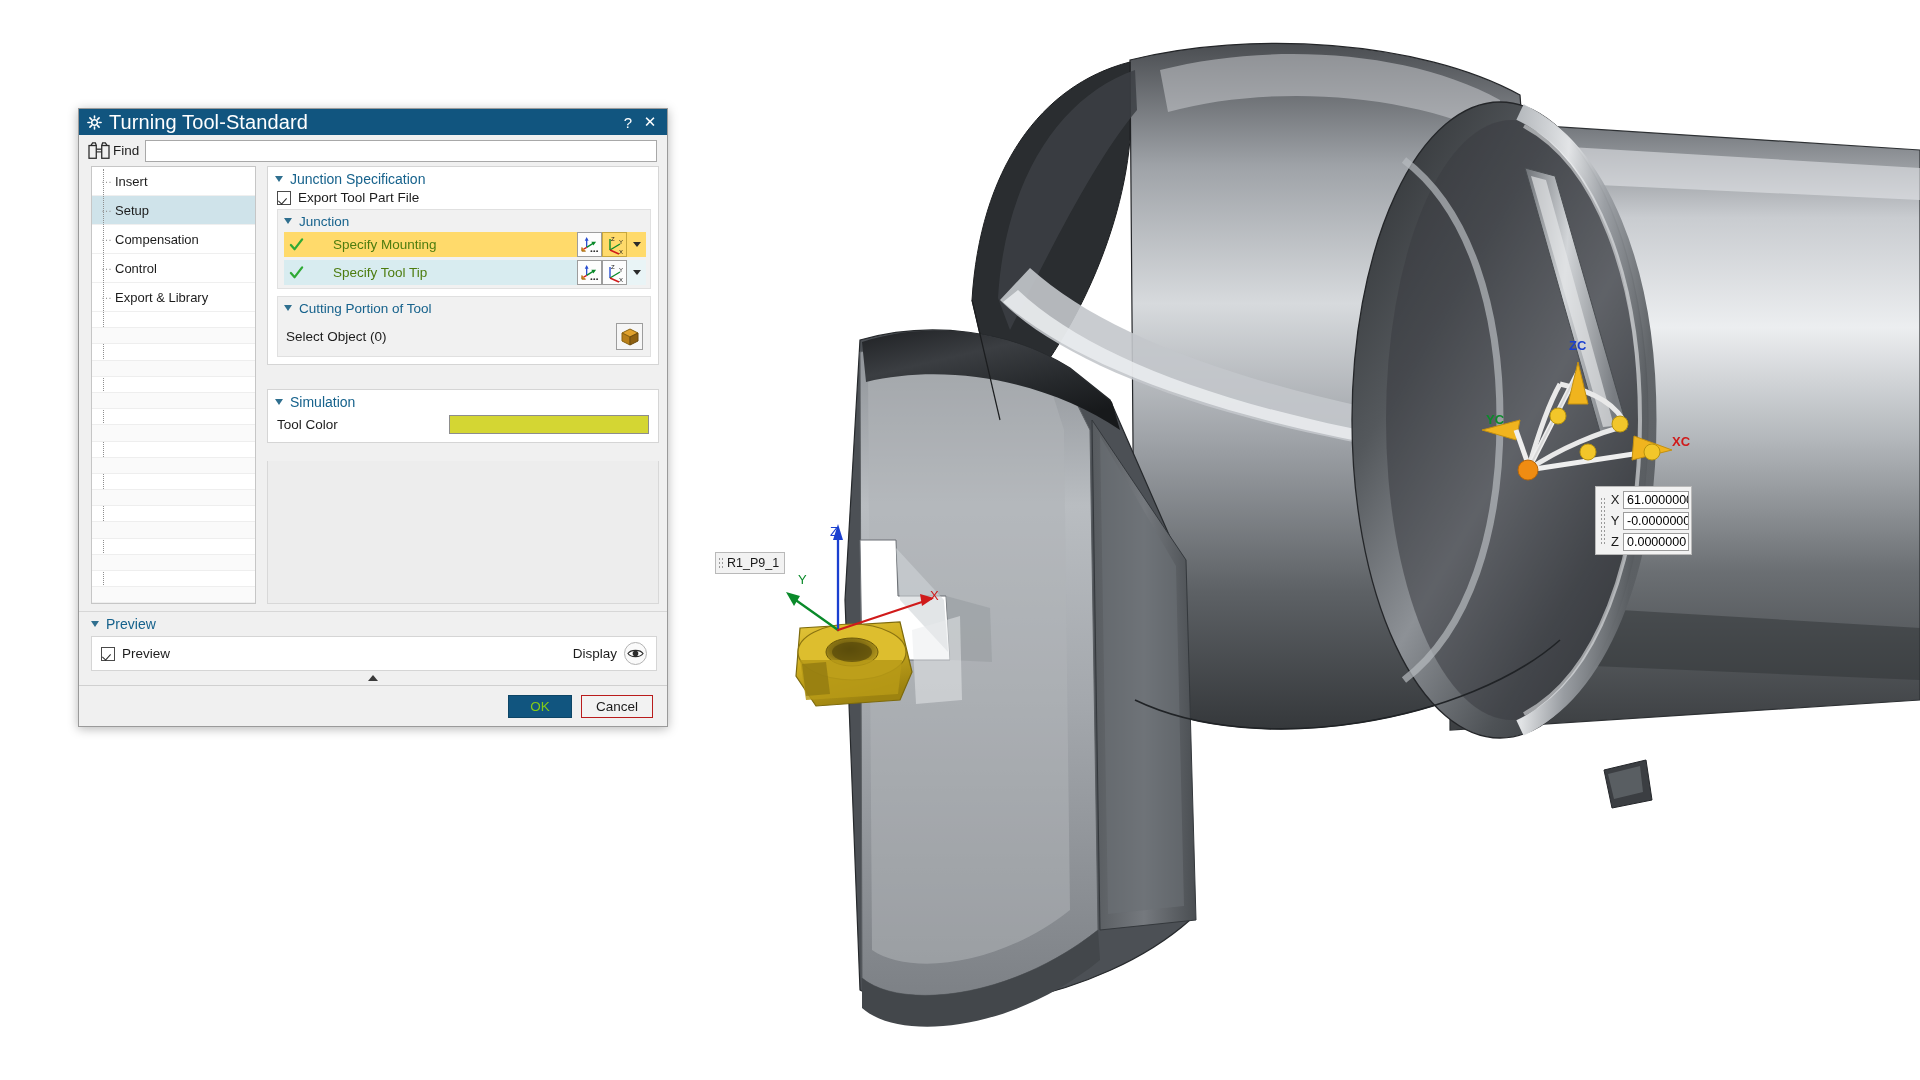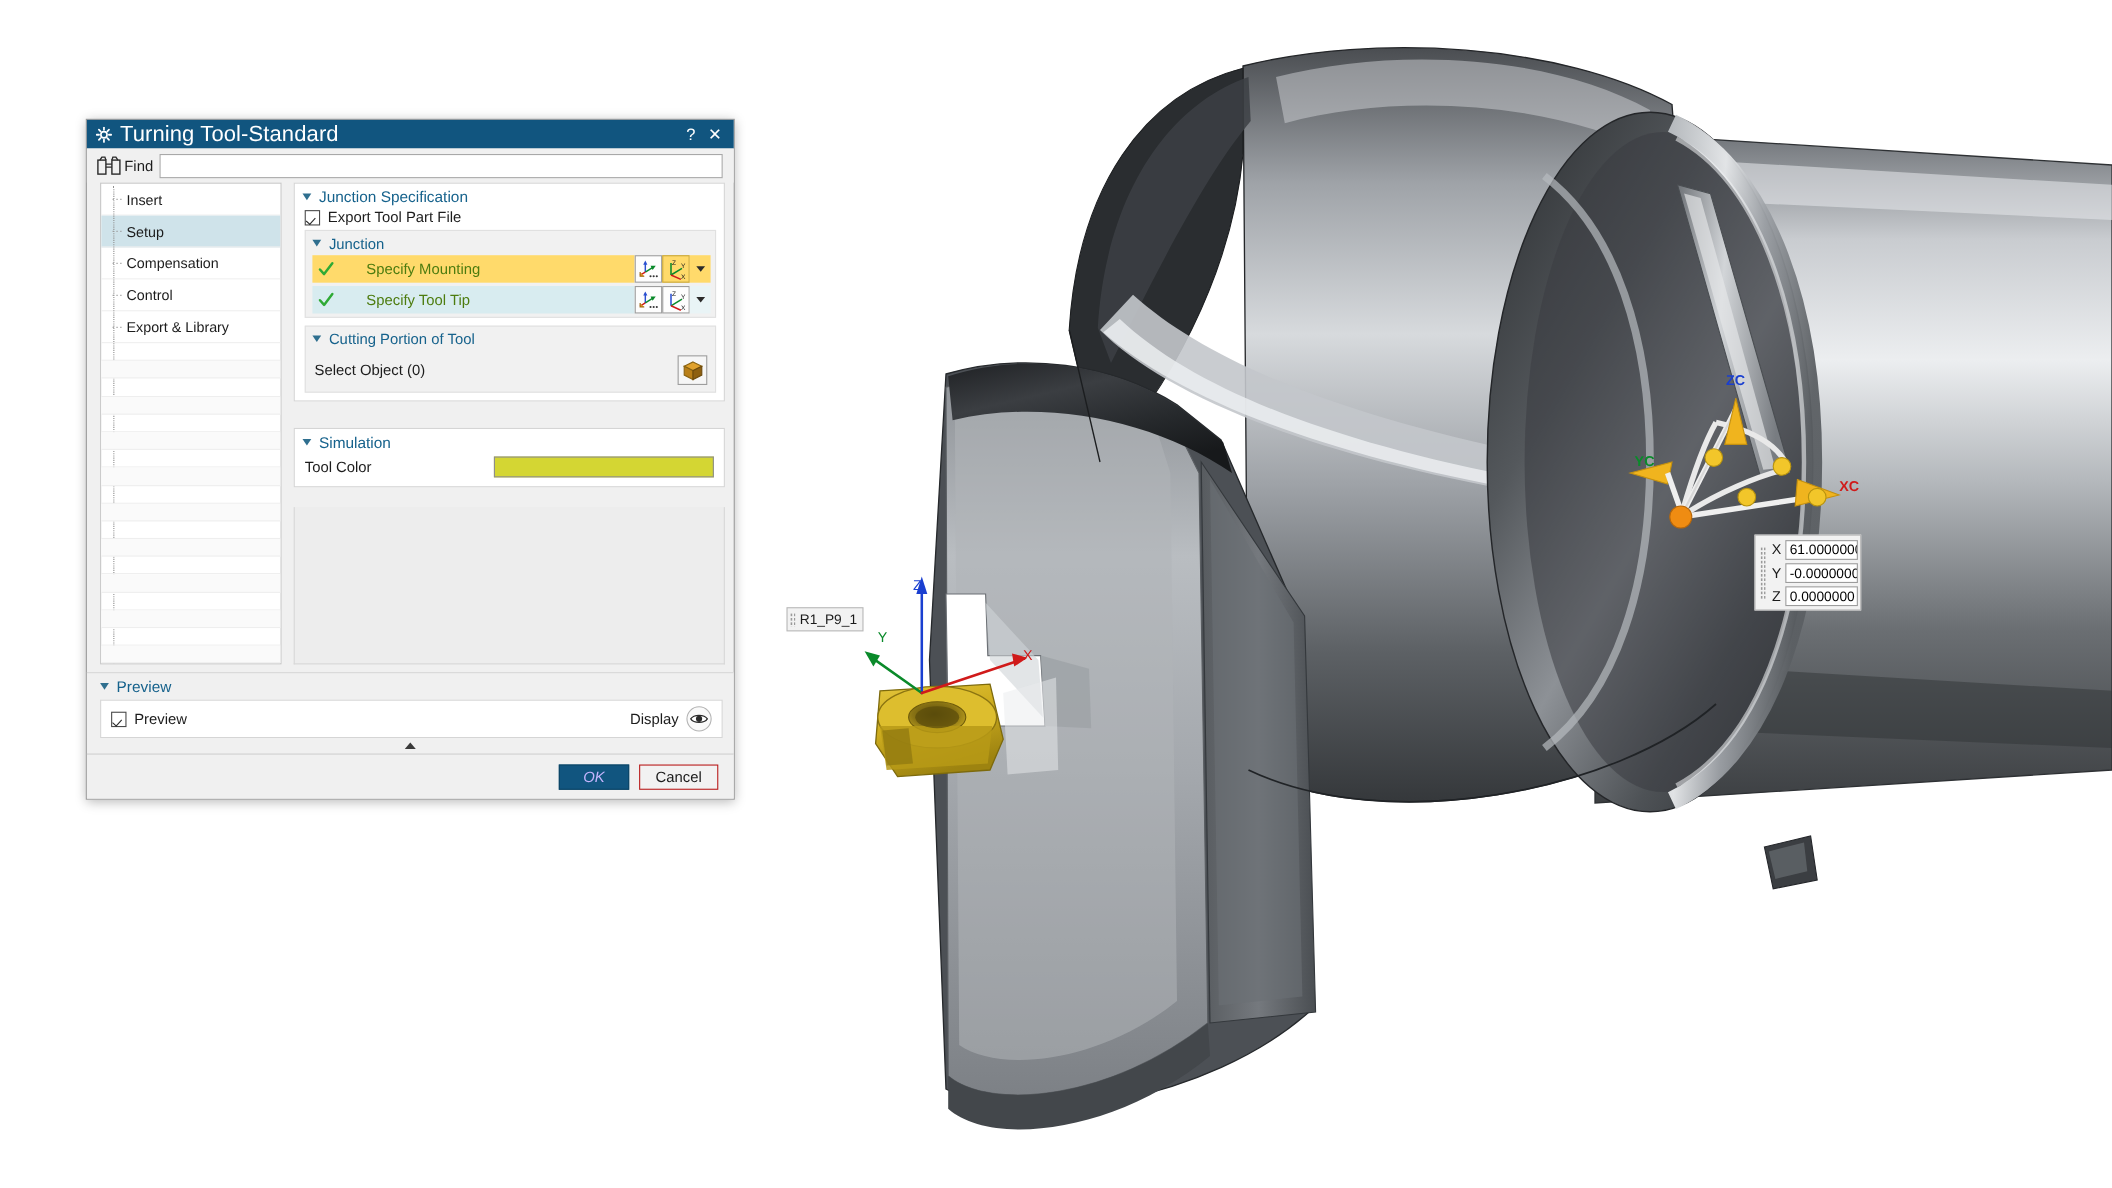--- a/index.html
+++ b/index.html
@@ -129,21 +129,21 @@
           display:flex;align-items:center;justify-content:center;box-sizing:border-box;}
 
   .collapsebar{height:14px;display:flex;align-items:center;justify-content:center;background:#f0f0f0;}
   .upcaret{width:0;height:0;border-left:5px solid transparent;border-right:5px solid transparent;
            border-bottom:6px solid #3a3a3a;}
 
   .btnbar{height:40px;border-top:1px solid #d0d0d0;background:#f0f0f0;
           display:flex;align-items:center;justify-content:flex-end;padding-right:14px;gap:9px;}
   .btn{height:23px;min-width:64px;font-size:13.5px;display:flex;align-items:center;
        justify-content:center;box-sizing:border-box;padding:0 14px;}
-  .btn.primary{background:#11557f;color:#c4b5fd;border:1px solid #0d4566;font-style:italic;}
+  .btn.primary{background:#11557f;color:#84cc16;border:1px solid #0d4566;}
   .btn.normal{background:#f2f2f2;color:#1c1c1c;border:1px solid #b91c1c;}
 
   
   .vplabel{position:absolute;font-size:13px;font-family:"Liberation Sans",sans-serif;}
   #coordbox{
     position:absolute;left:1595px;top:486px;
     background:#f2f2f2;border:1px solid #b9b9b9;
     display:flex;align-items:stretch;padding:2px 2px 2px 2px;
   }
   .griphandle{width:9px;display:flex;align-items:center;justify-content:center;}

